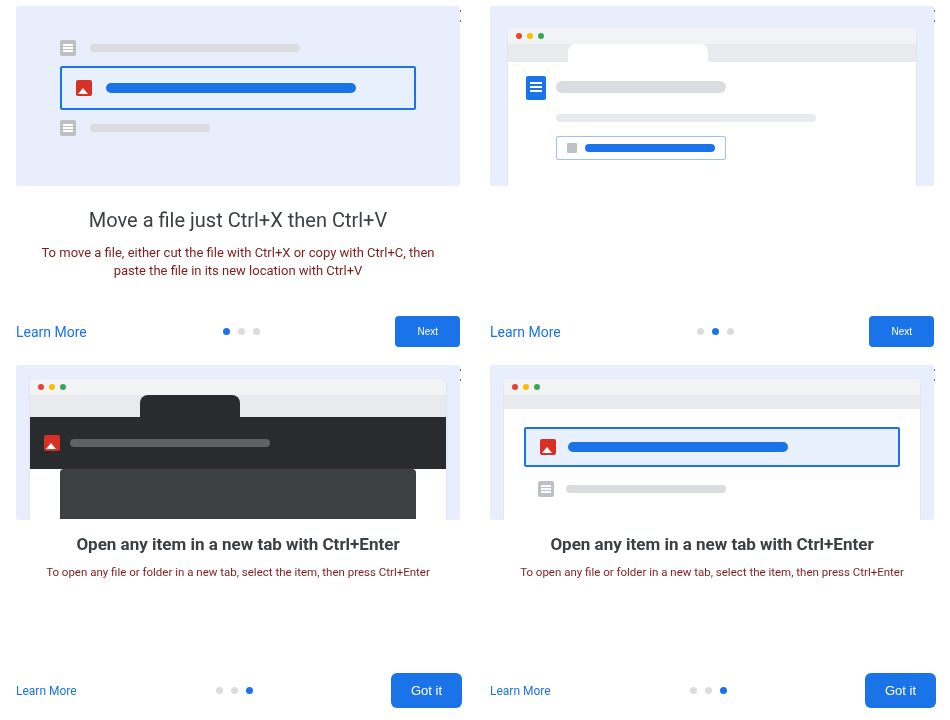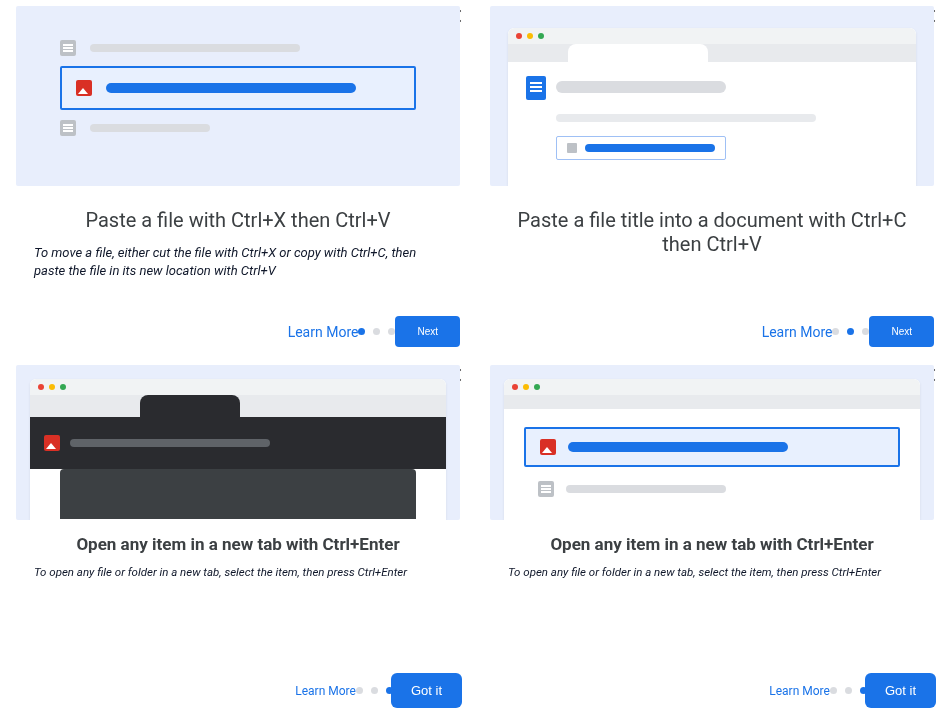--- a/index.html
+++ b/index.html
@@ -75,23 +75,23 @@
   .panel3{background:#3c4043;margin:0 30px;height:50px;border-radius:4px 4px 0 0;}
   
   .il4{height:155px;padding:14px 14px 0 14px;}
   .win4{background:#fff;border-radius:6px 6px 0 0;height:100%;overflow:hidden;box-shadow:0 1px 3px rgba(0,0,0,0.08);}
   .body4{padding:18px 20px;}
   .selrow4{border:2px solid #1a73e8;background:#e8f0fe;border-radius:2px;padding:10px 14px;display:flex;align-items:center;gap:12px;}
   .row4b{display:flex;align-items:center;gap:12px;margin-top:14px;padding:0 14px;}
   
   .title { text-align:center; font-size:20px; color:#3c4043; margin-top:22px; font-weight:400; padding:0 10px;}
   .title.sm { font-size:17px; margin-top:14px;font-weight:bold;}
-  .desc { text-align:left; font-size:13px; color:#0f172a; margin-top:12px; padding:0 18px; line-height:1.4;font-style:italic;}
+  .desc { text-align:center; font-size:13px; color:#7f1d1d; margin-top:12px; padding:0 18px; line-height:1.4;}
   .desc.sm { font-size:11.5px; margin-top:10px;}
-  .footer { margin-top:auto; display:flex; align-items:center; justify-content:flex-end; padding-top:18px;}
+  .footer { margin-top:auto; display:flex; align-items:center; justify-content:space-between; padding-top:18px;}
   .learn { color:#1a73e8; font-size:14px; cursor:pointer;}
   .learn.sm { font-size:12px;}
   .dots { display:flex; gap:8px; align-items:center;}
   .dots span{width:7px;height:7px;border-radius:50%;background:#dadce0;}
   .dots span.on{background:#1a73e8;}
   .btn { background:#1a73e8; color:#fff; border:none; border-radius:4px; padding:10px 22px; font-size:10px; font-weight:500; cursor:pointer;}
   .btn.sm{padding:8px 18px;font-size:13px;}
   .btn.outline{box-shadow:0 0 0 2px #1a73e8;}
 </style>
 </head>
@@ -106,21 +106,21 @@
       </div>
     <div class="row1 sel1">
         <div class="imgicon"></div>
         <div class="bar-b" style="width:250px"></div>
       </div>
     <div class="row1">
         <div class="docicon"></div>
         <div class="bar-g" style="width:120px"></div>
       </div>
   </div>
-  <h2 class="title">Paste a file with Ctrl+X then Ctrl+V</h2>
+  <h2 class="title">Move a file just Ctrl+X then Ctrl+V</h2>
   <p class="desc">To move a file, either cut the file with Ctrl+X or copy with Ctrl+C, then paste the file in its new location with Ctrl+V</p>
   <div class="footer">
     <span class="learn">Learn More</span>
     <div class="dots">
         <span class="on"></span>
         <span></span>
         <span></span>
       </div>
     <button class="btn">Next</button>
   </div>
@@ -141,21 +141,20 @@
       <div class="wincontent">
         <span class="docblue"></span><span class="titlebar"></span>
         <div class="line2"></div>
         <div class="selbox2">
             <div class="smallicon"></div>
             <div class="selbar2"></div>
           </div>
       </div>
     </div>
   </div>
-  <h2 class="title">Paste a file title into a document with Ctrl+C then Ctrl+V</h2>
   <div class="footer">
     <span class="learn">Learn More</span>
     <div class="dots">
         <span></span>
         <span class="on"></span>
         <span></span>
       </div>
     <button class="btn">Next</button>
   </div>
 </div>

